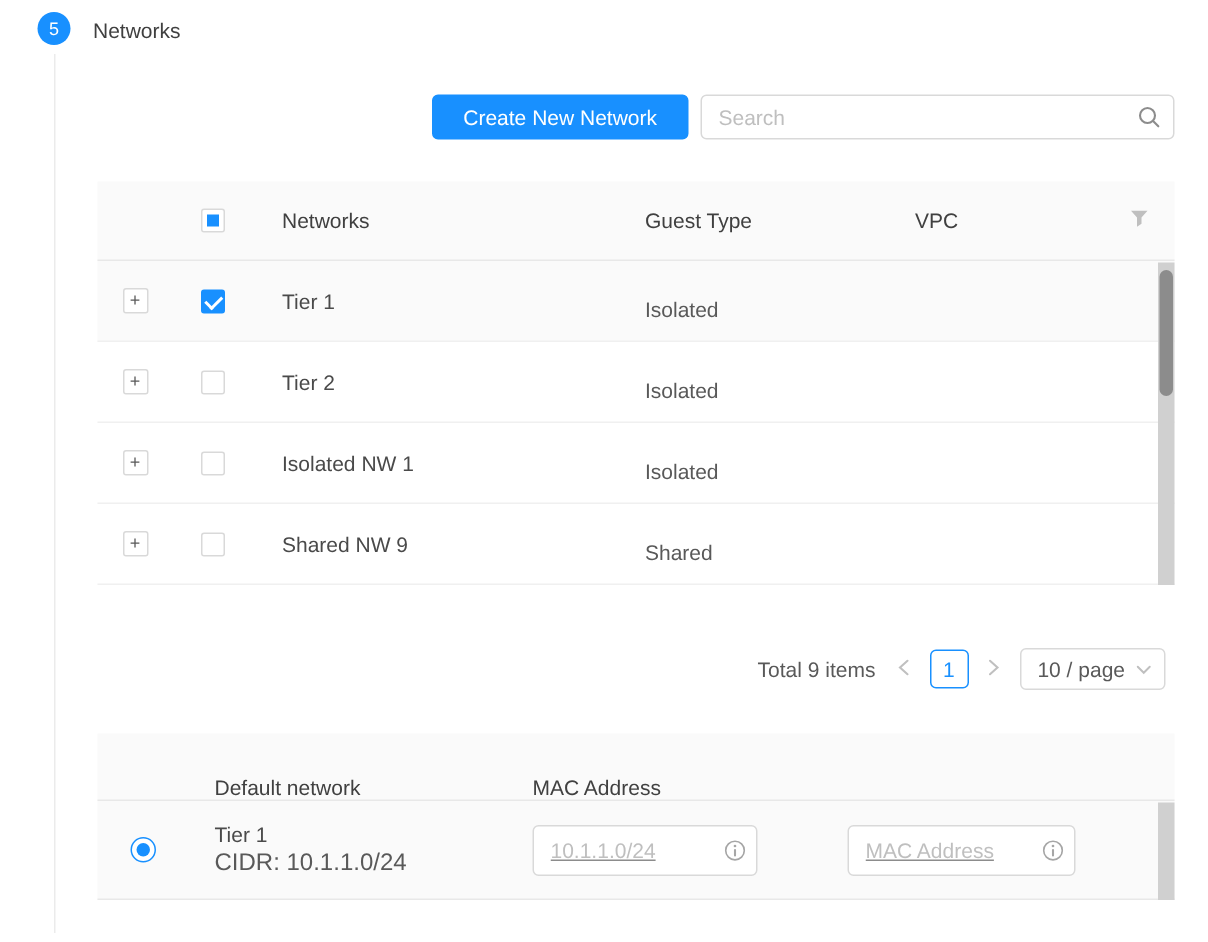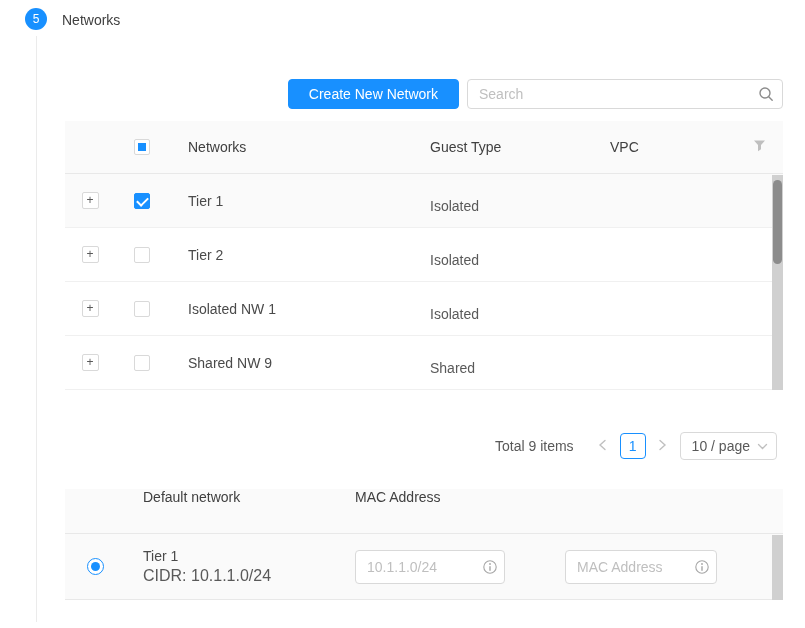--- a/index.html
+++ b/index.html
@@ -9,21 +9,21 @@
 
   
   .step-circle { position:absolute; left:25px; top:8px; width:22px; height:22px; border-radius:50%;
     background:#1890ff; color:#fff; font-size:12px; display:flex; align-items:center; justify-content:center; }
   .step-title { position:absolute; left:62px; top:12px; font-size:14px; color:#404040; }
   .step-line { position:absolute; left:36px; top:36px; width:1px; height:586px; background:#ebebeb; }
 
   .content { position:absolute; left:65px; top:63px; width:718px; }
 
   
-  .toolbar { display:flex; justify-content:flex-end; align-items:flex-end; gap:8px; height:46px; }
+  .toolbar { display:flex; justify-content:flex-end; align-items:flex-start; gap:8px; height:46px; }
   .btn-primary { height:30px; padding:0 20px; background:#1890ff; border:1px solid #1890ff; border-radius:4px;
     color:#fff; font-size:14px; font-family:inherit; cursor:pointer; }
   .search-wrap { position:relative; width:316px; height:30px; }
   .search-wrap input { width:100%; height:100%; border:1px solid #d9d9d9; border-radius:4px;
     padding:0 30px 0 11px; font-size:14px; font-family:inherit; color:#ef4444; outline:none; }
   .search-wrap input::placeholder { color:#bfbfbf; }
   .search-icon { position:absolute; right:9px; top:7px; width:16px; height:16px; }
 
   
   .table1 { position:relative; margin-top:12px; width:718px; }
@@ -50,48 +50,48 @@
   .checkbox.indeterminate::after { content:""; position:absolute; left:3px; top:3px; width:8px; height:8px; background:#1890ff; }
 
   
   .vscroll-track { position:absolute; right:0; width:11px; background:#d0d0d0; }
   .t1-track { top:54px; bottom:0; }
   .vscroll-thumb { position:absolute; left:1px; top:5px; width:9px; height:84px; background:#8c8c8c; border-radius:5px; }
   .t2-track { top:46px; bottom:0; }
 
   
   .pager { margin-top:41px; height:30px; display:flex; justify-content:flex-end; align-items:center; gap:8px; padding-right:6px; }
-  .pager-total { color:#595959; margin-right:12px; }
+  .pager-total { color:#595959; margin-right:2px; }
   .pg-arrow { width:18px; height:26px; display:flex; align-items:center; justify-content:center; cursor:default; }
   .pg-current { min-width:26px; height:26px; border:1px solid #1890ff; border-radius:4px; background:#fff;
     color:#1890ff; display:flex; align-items:center; justify-content:center; font-size:14px; cursor:pointer; }
   .pg-size { position:relative; height:28px; border:1px solid #d9d9d9; border-radius:4px; background:#fff;
     display:flex; align-items:center; padding:0 26px 0 11px; color:#595959; cursor:pointer; }
   .pg-size svg { position:absolute; right:8px; top:9px; }
 
   
   .table2 { position:relative; margin-top:28px; width:718px; }
-  .t2-header { display:flex; align-items:flex-start; height:45px; background:#fafafa; border-bottom:1px solid #e8e8e8; }
+  .t2-header { display:flex; align-items:flex-end; height:45px; background:#fafafa; border-bottom:1px solid #e8e8e8; }
   .t2-row { display:flex; align-items:center; height:66px; background:#fafafa; border-bottom:1px solid #e8e8e8; }
   .c2-radio { width:60px; display:flex; justify-content:center; }
   .c2-name  { width:230px; padding-left:18px; }
   .c2-ip    { width:210px; }
   .c2-mac   { width:218px; }
 
   .radio { position:relative; width:17px; height:17px; border:1px solid #1890ff; border-radius:50%; background:#fff; cursor:pointer; }
   .radio::after { content:""; position:absolute; left:3px; top:3px; width:9px; height:9px; background:#1890ff; border-radius:50%; }
 
   .nw-name { color:#4a4a4a; font-size:14px; }
   .nw-cidr { color:#595959; font-size:16px; margin-top:3px; }
 
   .field-wrap { position:relative; height:34px; }
   .field-wrap.ip { width:150px; }
   .field-wrap.mac { width:152px; }
   .field-wrap input { width:100%; height:100%; border:1px solid #d9d9d9; border-radius:4px; background:#fff;
-    padding:0 28px 0 11px; font-size:14px; font-family:inherit; color:#8c8c8c; outline:none; }
+    padding:0 28px 0 11px; font-size:14px; font-family:inherit; color:#8c8c8c; outline:none;text-decoration:underline; }
   .field-wrap input::placeholder { color:#bfbfbf; }
   .info-icon { position:absolute; right:8px; top:10px; width:14px; height:14px; }
 </style>
 </head>
 <body>
 
 <div class="page">
 
   <div class="step-circle">
     <span>5</span>

